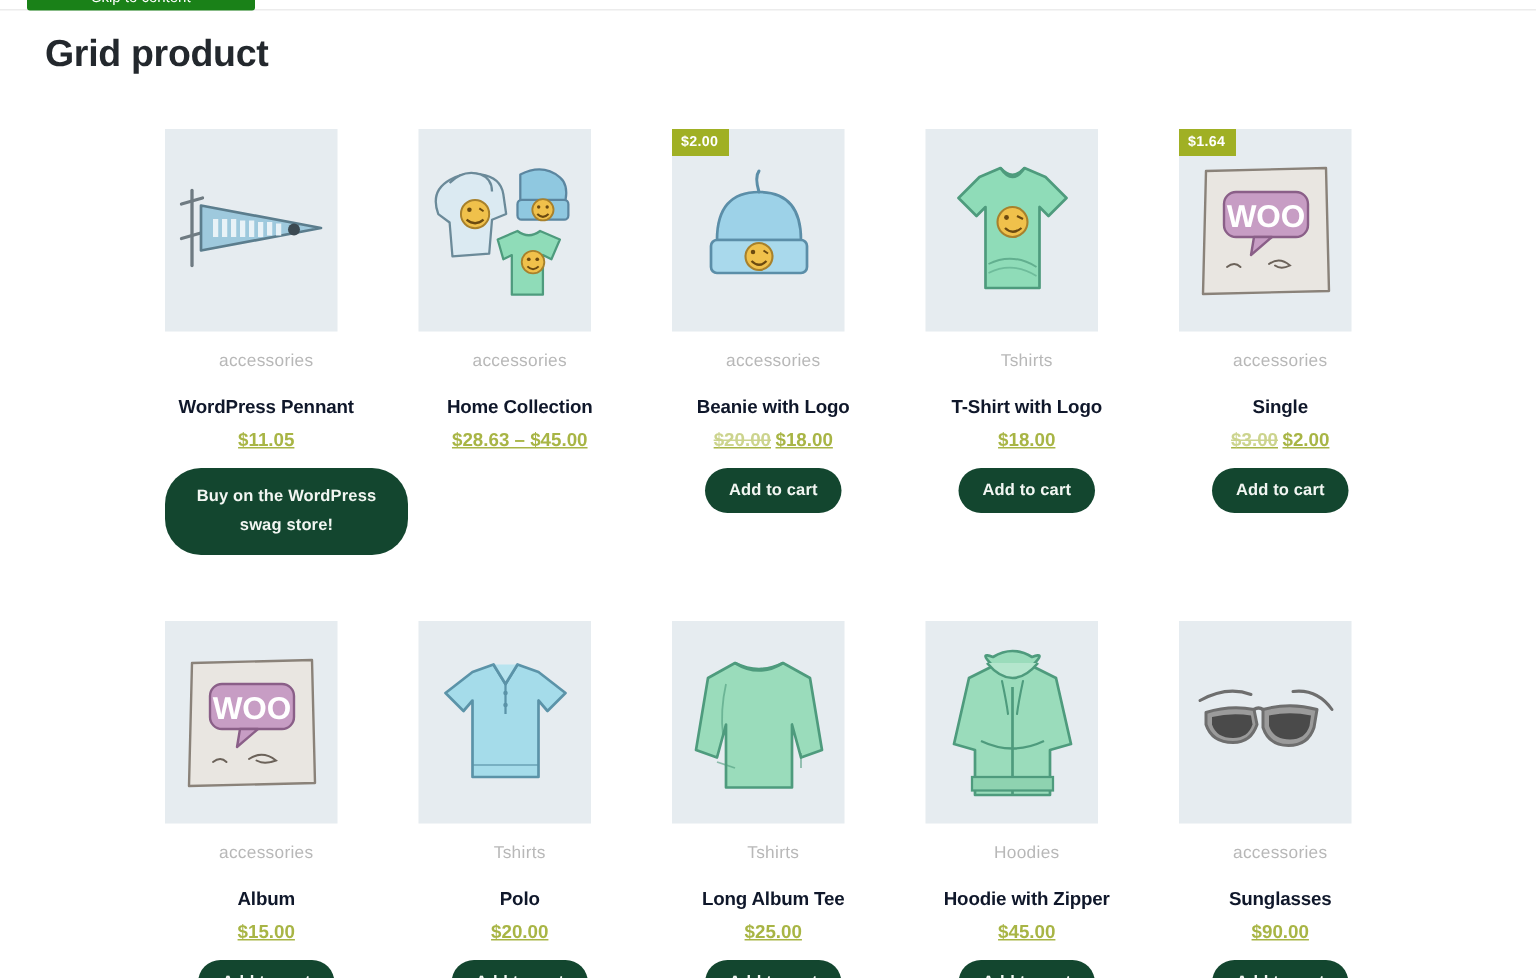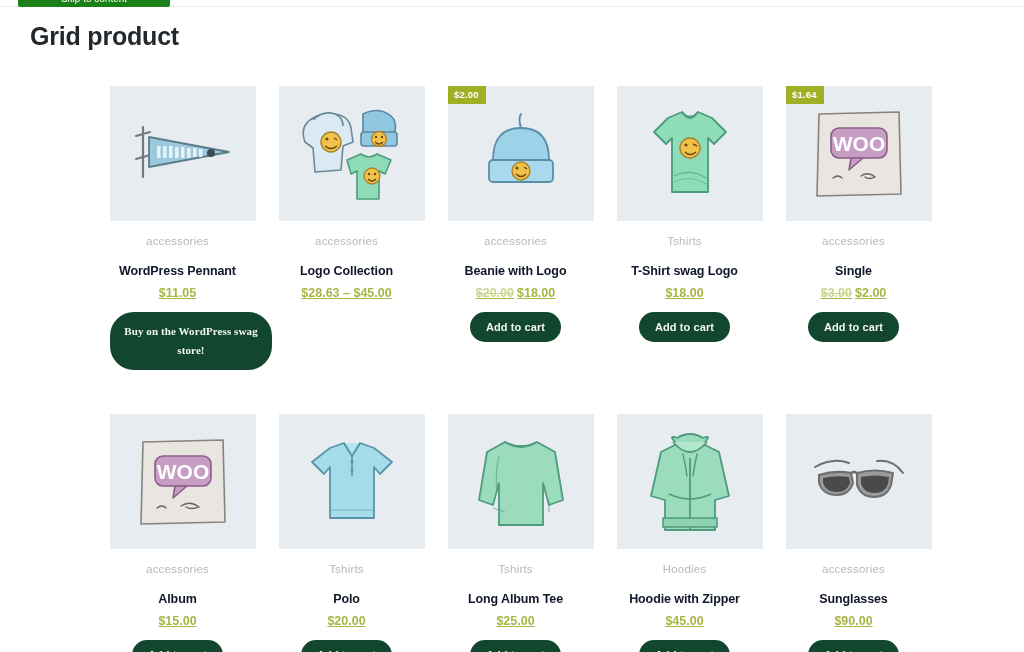--- a/index.html
+++ b/index.html
@@ -78,21 +78,21 @@
     position: relative;
     text-align: center;
   }
 
   .thumb-wrap {
     position: relative;
     width: 135px;
     height: 135px;
   }
   .thumb {
-    width: 146px;
+    width: 115px;
     height: 135px;
     background: #e6ecf0;
     position: relative;
     overflow: hidden;
     display: flex;
     align-items: center;
     justify-content: center;
   }
   .thumb svg { display: block; }
 
@@ -155,21 +155,20 @@
     padding: 8px 16px;
     line-height: 14px;
     cursor: pointer;
     white-space: nowrap;
   }
   .btn.two-line {
     white-space: normal;
     width: 162px;
     padding: 10px 14px;
     line-height: 19px;
-    font-family: Liberation Serif, serif;
   }
 </style>
 </head>
 <body>
 
 <div class="top-strip">
   <div class="skip-link">Skip to content</div>
 </div>
 
 <div class="page-header">
@@ -227,21 +226,21 @@
        <path d="M56 62 l14 -6 q8 6 16 0 l14 6 l-6 14 l-6 -3 l0 28 l-22 0 l0 -28 l-6 3 z"></path>
      </g>
      <circle cx="81" cy="78" r="8" fill="#f0c14b" stroke="#a8812b" stroke-width="1.3"></circle>
      <g fill="#6b4a10">
               <circle cx="78" cy="76" r="1.3"></circle>
               <circle cx="84" cy="76" r="1.3"></circle>
        <path d="M77 81 q4 4 8 0" stroke="#6b4a10" stroke-width="1.4" fill="none"></path>
             </g>
    </svg>
         </div>
-      </div><div class="category">accessories</div><div class="title">Logo Collection</div><div class="price">$28.63 – $45.00</div></div>
+      </div><div class="category">accessories</div><div class="title">Home Collection</div><div class="price">$28.63 – $45.00</div></div>
     <div class="product"><div class="thumb-wrap">
         <div class="thumb">
           <svg width="92" height="92" viewBox="0 0 92 92">
      <path d="M18 52 q0 -32 28 -32 q28 0 28 32 z" fill="#9dd2e8" stroke="#5b8ea8" stroke-width="1.8" stroke-linejoin="round"></path>
      <path d="M46 20 q-3 -10 0 -14" stroke="#5b8ea8" stroke-width="2" fill="none" stroke-linecap="round"></path>
      <rect x="14" y="52" width="64" height="22" rx="4" fill="#a9d9ec" stroke="#5b8ea8" stroke-width="1.8"></rect>
      <circle cx="46" cy="63" r="9" fill="#f0c14b" stroke="#a8812b" stroke-width="1.4"></circle>
      <g fill="#6b4a10">
               <circle cx="42" cy="60" r="1.5"></circle>
               <path d="M49 59 l3 2" stroke="#6b4a10" stroke-width="1.4"></path>
@@ -259,21 +258,21 @@
      <circle cx="50" cy="42" r="10" fill="#f0c14b" stroke="#a8812b" stroke-width="1.4"></circle>
      <g fill="#6b4a10">
               <circle cx="46" cy="39" r="1.6"></circle>
               <path d="M53 38 l4 2" stroke="#6b4a10" stroke-width="1.4"></path>
        <path d="M45 46 q5 5 11 0" stroke="#6b4a10" stroke-width="1.5" fill="none"></path>
             </g>
      <path d="M34 70 q16 -8 32 2" fill="none" stroke="#4e9b7d" stroke-width="1.3" opacity="0.7"></path>
      <path d="M34 76 q16 -8 32 2" fill="none" stroke="#4e9b7d" stroke-width="1.1" opacity="0.5"></path>
    </svg>
         </div>
-      </div><div class="category">Tshirts</div><div class="title">T-Shirt swag Logo</div><div class="price">$18.00</div><button class="btn">Add to cart</button></div>
+      </div><div class="category">Tshirts</div><div class="title">T-Shirt with Logo</div><div class="price">$18.00</div><button class="btn">Add to cart</button></div>
     <div class="product"><div class="thumb-wrap">
         <div class="thumb">
           <svg width="96" height="96" viewBox="0 0 96 96">
      <path d="M8 8 L88 6 L90 88 L6 90 Z" fill="#e9e6e1" stroke="#8a8279" stroke-width="1.6" stroke-linejoin="round"></path>
      <rect x="20" y="22" width="56" height="30" rx="8" fill="#c79dc4" stroke="#8a5f88" stroke-width="1.6"></rect>
      <path d="M40 52 L38 64 L52 52 Z" fill="#c79dc4" stroke="#8a5f88" stroke-width="1.6" stroke-linejoin="round"></path>
      <text x="48" y="45" font-family="'Liberation Sans',sans-serif" font-size="21" font-weight="700" fill="#ffffff" text-anchor="middle">WOO</text>
      <g stroke="#6b6259" stroke-width="1.3" fill="none" stroke-linecap="round">
        <path d="M22 72 q5 -4 9 0"></path>
               <path d="M50 70 q7 -5 14 1 q-6 3 -10 0"></path>

